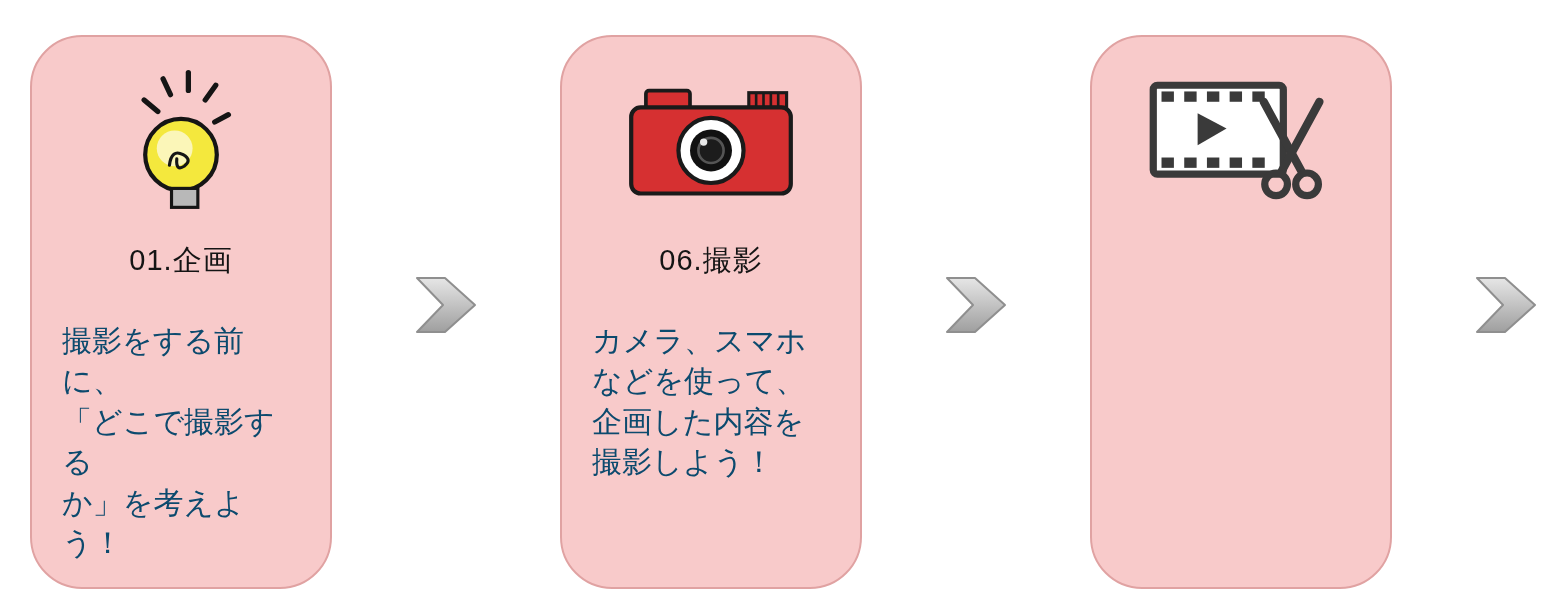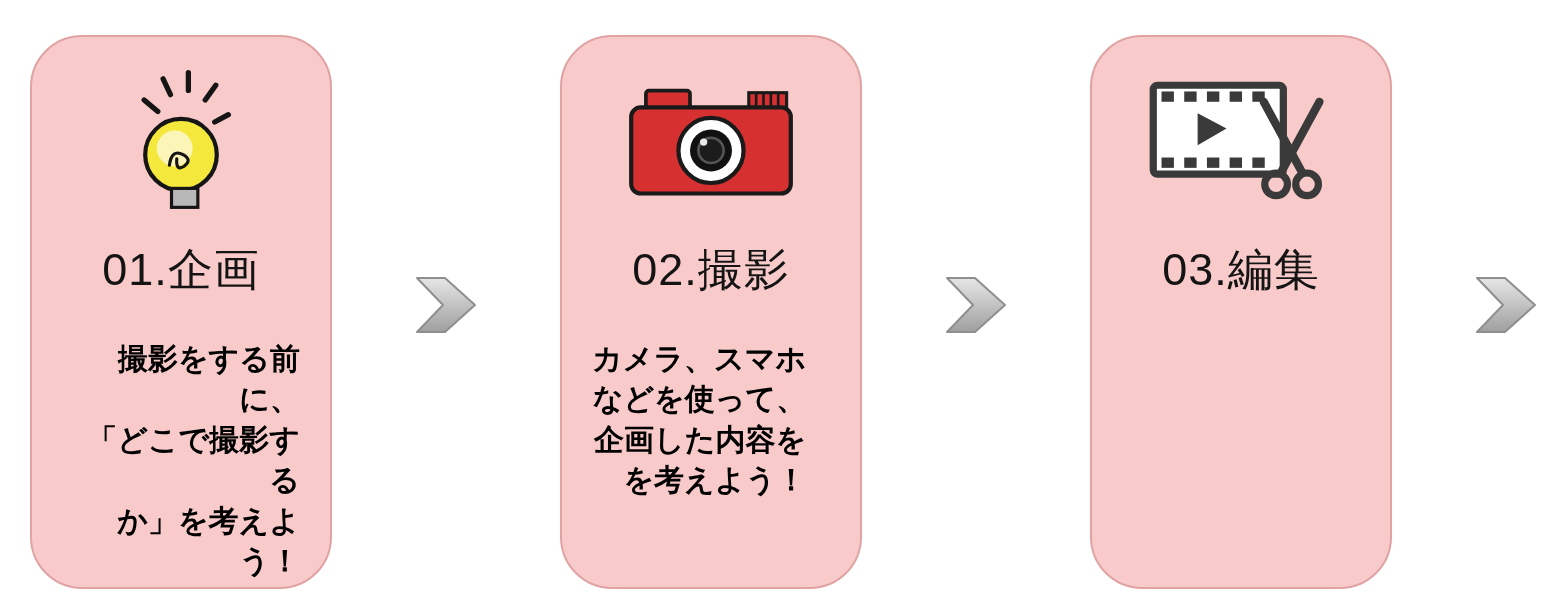--- a/index.html
+++ b/index.html
@@ -14,28 +14,27 @@
   .card {
     width:302px; box-sizing:border-box;
     background:#f8caca; border:2px solid #e0a2a2; border-radius:52px;
     display:flex; flex-direction:column; align-items:center;
   }
   .icon-wrap {
     height:180px; display:flex; align-items:center; justify-content:center;
     padding-top:14px;
   }
   .step-title {
-    font-size:45px; color:#141414; margin-top:14px; letter-spacing:1px;
+    font-size:29px; color:#141414; margin-top:14px; letter-spacing:1px;
     text-align:right; line-height:1.1;
   }
   .step-desc {
-    font-size:30px; color:#000000; line-height:1.35; margin-top:44px;
+    font-size:30px; color:#0c4a6e; line-height:1.35; margin-top:44px;
     align-self:flex-start; padding:0 30px; white-space:pre-line;
-    text-align:right;
-    font-weight:bold;
+    text-align:left;
   }
   .arrow {
     align-self:center; margin-top:-14px; flex:0 0 auto; line-height:0;
   }
 </style>
 </head>
 <body>
 
 <div class="flow">
 
@@ -82,25 +81,25 @@
         <line x1="130" y1="11" x2="130" y2="23" stroke="#1a1a1a" stroke-width="2.5"></line>
         <line x1="137" y1="11" x2="137" y2="23" stroke="#1a1a1a" stroke-width="2.5"></line>
         <line x1="144" y1="11" x2="144" y2="23" stroke="#1a1a1a" stroke-width="2.5"></line>
         <rect x="4" y="24" width="152" height="82" rx="9" fill="#d63031" stroke="#1a1a1a" stroke-width="4"></rect>
         <circle cx="80" cy="65" r="31" fill="#ffffff" stroke="#1a1a1a" stroke-width="4"></circle>
         <circle cx="80" cy="65" r="20" fill="#111111"></circle>
         <circle cx="80" cy="65" r="12" fill="#1c1c1c" stroke="#555555" stroke-width="2.5"></circle>
         <circle cx="73" cy="57" r="3.5" fill="#e9e9e9"></circle>
       </svg>
     </div>
-    <div class="step-title">02.撮影</div>
+    <div class="step-title">06.撮影</div>
     <div class="step-desc">カメラ、スマホ
 などを使って、
 企画した内容を
-を考えよう！</div>
+撮影しよう！</div>
   </div>
 
   <div class="arrow">
     <svg width="62" height="58" viewBox="0 0 62 58" aria-hidden="true">
       <defs>
         <linearGradient id="gArrow2" x1="0" y1="0" x2="0" y2="1">
           <stop offset="0" stop-color="#e6e6e6"></stop>
           <stop offset="1" stop-color="#9f9f9f"></stop>
         </linearGradient>
       </defs>
@@ -126,21 +125,20 @@
         </g>
         <polygon points="48,35 48,66 76,50" fill="#3a3a3a"></polygon>
         <g stroke="#3a3a3a" stroke-width="8" stroke-linecap="round" fill="none">
           <line x1="112" y1="24" x2="149" y2="92"></line>
           <line x1="166" y1="24" x2="129" y2="92"></line>
           <circle cx="124" cy="104" r="11" stroke-width="7"></circle>
           <circle cx="154" cy="104" r="11" stroke-width="7"></circle>
         </g>
       </svg>
     </div>
-    <div class="step-title">03.編集</div>
   </div>
 
   <div class="arrow">
     <svg width="62" height="58" viewBox="0 0 62 58" aria-hidden="true">
       <defs>
         <linearGradient id="gArrow3" x1="0" y1="0" x2="0" y2="1">
           <stop offset="0" stop-color="#e6e6e6"></stop>
           <stop offset="1" stop-color="#9f9f9f"></stop>
         </linearGradient>
       </defs>

